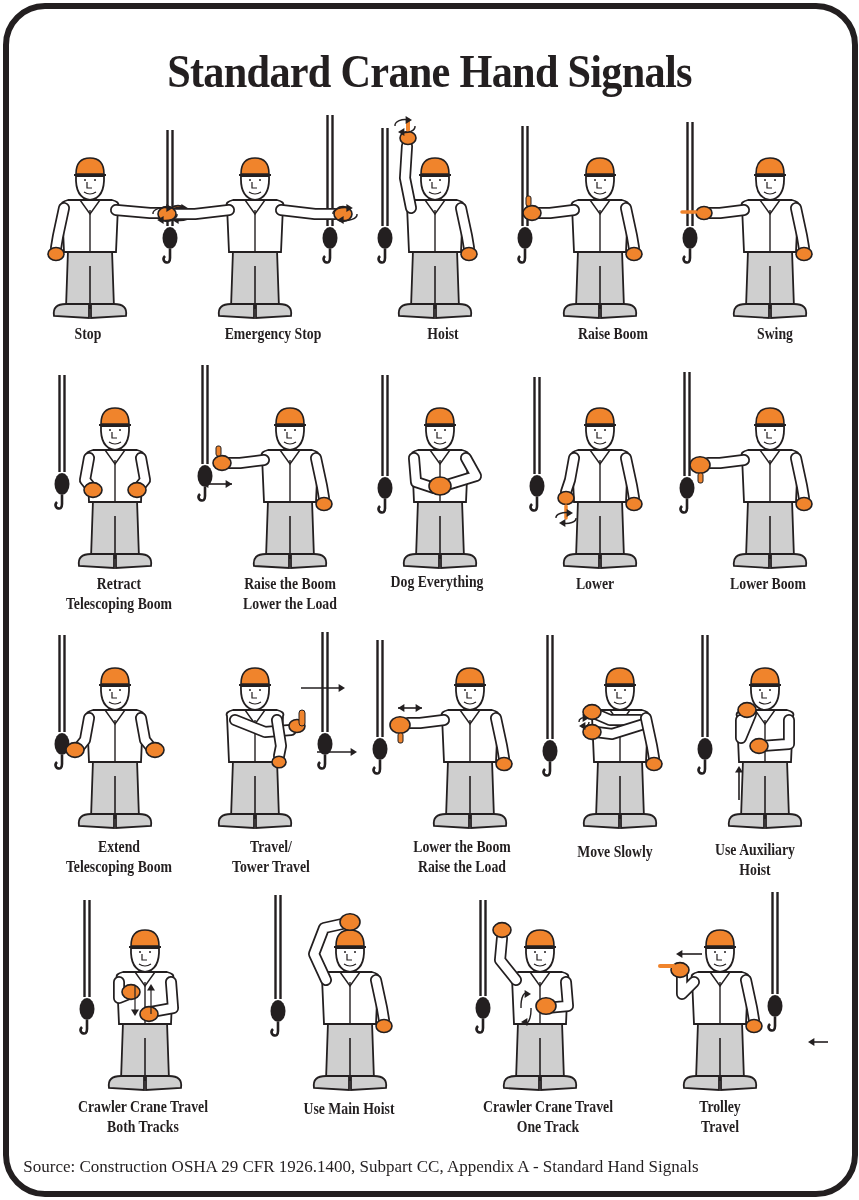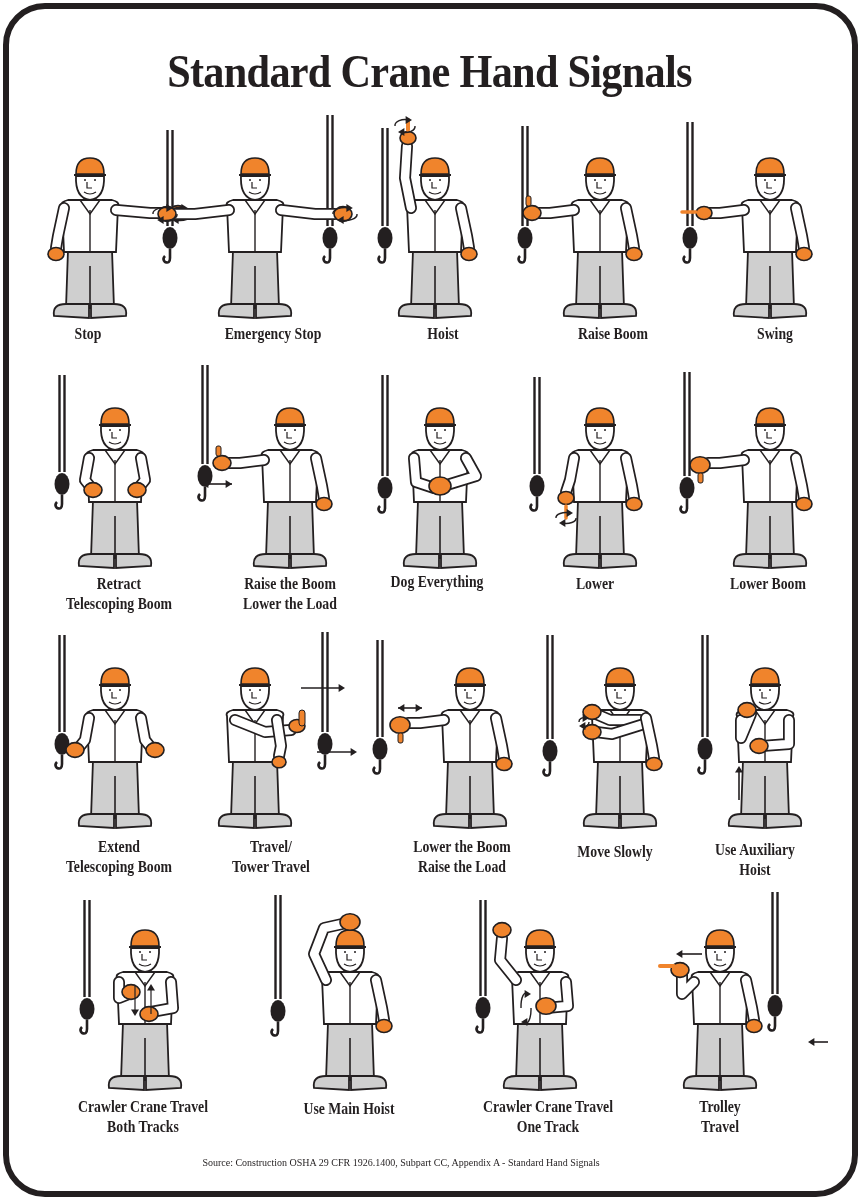--- a/index.html
+++ b/index.html
@@ -15,21 +15,21 @@
   }
   .cell { position: absolute; }
   .cell svg { position: absolute; left: 0; top: 0; overflow: visible; }
   .label {
     position: absolute; text-align: center; font-weight: bold; color: #231f20;
     font-family: "Liberation Serif", "DejaVu Serif", serif; font-size: 16px; line-height: 20px;
     transform: scaleX(0.86); white-space: nowrap;
   }
   .source {
     position: absolute; left: 0; top: 1157px; width: 722px; text-align: center;
-    font-family: "Liberation Serif", "DejaVu Serif", serif; font-size: 10px; color: #231f20; padding-left: 40px;
+    font-family: "Liberation Serif", "DejaVu Serif", serif; font-size: 17px; color: #231f20;
   }
 </style>
 </head>
 <body>
 
 <div class="frame"></div>
 <div class="title">Standard Crane Hand Signals</div>
 <div id="grid">
     <div class="cell" style="left: 0px; top: 0px;">
       <svg width="859" height="1200" xmlns="http://www.w3.org/2000/svg" style="pointer-events:none">

